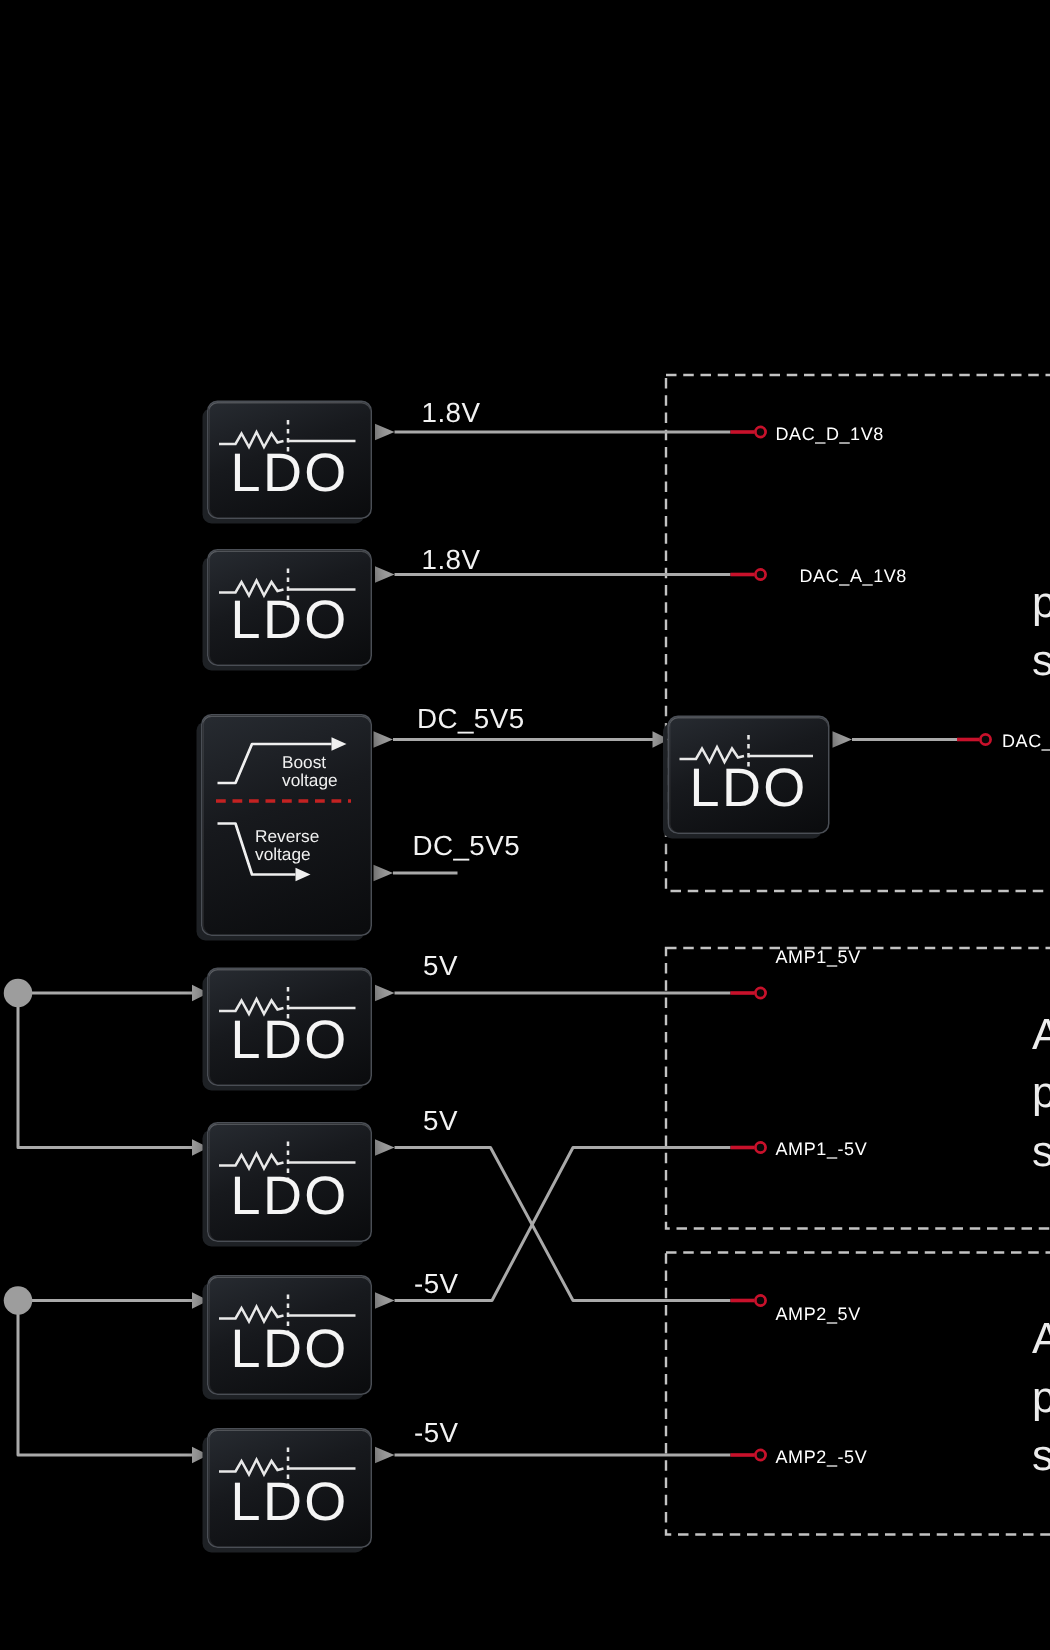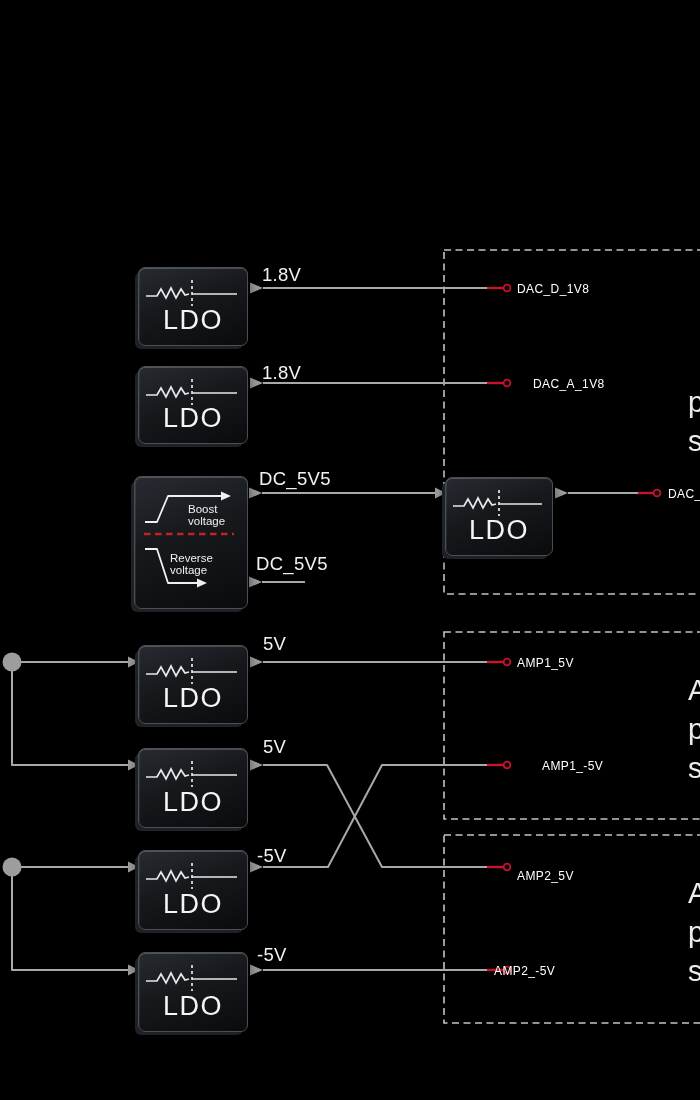--- a/index.html
+++ b/index.html
@@ -21,27 +21,28 @@
     border-radius:7px;
     box-shadow:
       inset 0 1px 0 rgba(255,255,255,0.20),
       inset 1px 0 0 rgba(255,255,255,0.08),
       -4px 4px 0 -1px #1e2125,
       0 6px 14px rgba(0,0,0,0.65);
   }
   .ldo-label {
     position:absolute; left:0; right:0; bottom:9px;
     text-align:center;
-    color:#f5f5f5; font-size:27px; letter-spacing:1.5px;
+    color:#f5f5f5; font-size:36px; letter-spacing:1.5px;
   }
   .symbol { position:absolute; top:7px; left:0; }
 
   .vlabel {
     position:absolute; color:#f2f2f2; font-size:18.5px; letter-spacing:0.3px;
     white-space:nowrap;
+    margin-left:19px;
   }
   .netlabel {
     position:absolute; color:#ffffff; font-size:12px; letter-spacing:0.4px;
     line-height:20px; white-space:nowrap;
   }
   .bigtext {
     position:absolute; color:#ececec; font-size:29px; line-height:39px;
     white-space:nowrap;
   }
   .boost-text {
@@ -131,21 +132,21 @@
     <svg class="symbol" width="110" height="36">
       <g stroke="#e8e8e8" stroke-width="1.7" fill="none">
         <polyline points="7,21 18,21 22,14 27,23 32,13 37,23 42,14 46,20 50,19"></polyline>
         <line x1="53" y1="5" x2="53" y2="31" stroke-dasharray="3 3"></line>
         <line x1="53" y1="19" x2="98" y2="19"></line>
       </g>
     </svg>
     <div class="ldo-label">LDO</div>
   </div>
 
-  <div class="block" style="left:134px;top:476px;width:114px;height:133px">
+  <div class="block" style="left:134px;top:476px;width:114px;height:148px">
     <svg style="position:absolute;left:0;top:0" width="112" height="117">
       <g stroke="#f0f0f0" stroke-width="1.8" fill="none" stroke-linejoin="round">
         <polyline points="10,45 22,45 33,19 86,19"></polyline>
         <polyline points="10,72 22,72 33,106 62,106"></polyline>
       </g>
       <polygon points="86,14.5 86,23.5 96,19" fill="#f0f0f0"></polygon>
       <polygon points="62,101.5 62,110.5 72,106" fill="#f0f0f0"></polygon>
       <line x1="9" y1="57" x2="99" y2="57" stroke="#c32222" stroke-width="2.4" stroke-dasharray="6.5 4.5"></line>
     </svg>
     <div class="boost-text" style="left:53px;top:26px">
@@ -218,24 +219,24 @@
   <div class="vlabel" style="left:259px;top:468px">DC_5V5</div>
   <div class="vlabel" style="left:256px;top:553px">DC_5V5</div>
   <div class="vlabel" style="left:263px;top:633px">5V</div>
   <div class="vlabel" style="left:263px;top:736px">5V</div>
   <div class="vlabel" style="left:257px;top:845px">-5V</div>
   <div class="vlabel" style="left:257px;top:944px">-5V</div>
 
   <div class="netlabel" style="left:517px;top:279px">DAC_D_1V8</div>
   <div class="netlabel" style="left:533px;top:374px">DAC_A_1V8</div>
   <div class="netlabel" style="left:668px;top:484px">DAC_</div>
-  <div class="netlabel" style="left:517px;top:653px">AMP1_5V</div>
-  <div class="netlabel" style="left:542px;top:756px">AMP1_-5V</div>
+  <div class="netlabel" style="left:517px;top:628px">AMP1_5V</div>
+  <div class="netlabel" style="left:517px;top:756px">AMP1_-5V</div>
   <div class="netlabel" style="left:517px;top:866px">AMP2_5V</div>
-  <div class="netlabel" style="left:494px;top:961px">AMP2_-5V</div>
+  <div class="netlabel" style="left:517px;top:961px">AMP2_-5V</div>
 
   <div class="bigtext" style="left:688px;top:383px">
     <div>p</div>
     <div>s</div>
   </div>
   <div class="bigtext" style="left:688px;top:671px">
     <div>A</div>
     <div>p</div>
     <div>s</div>
   </div>

